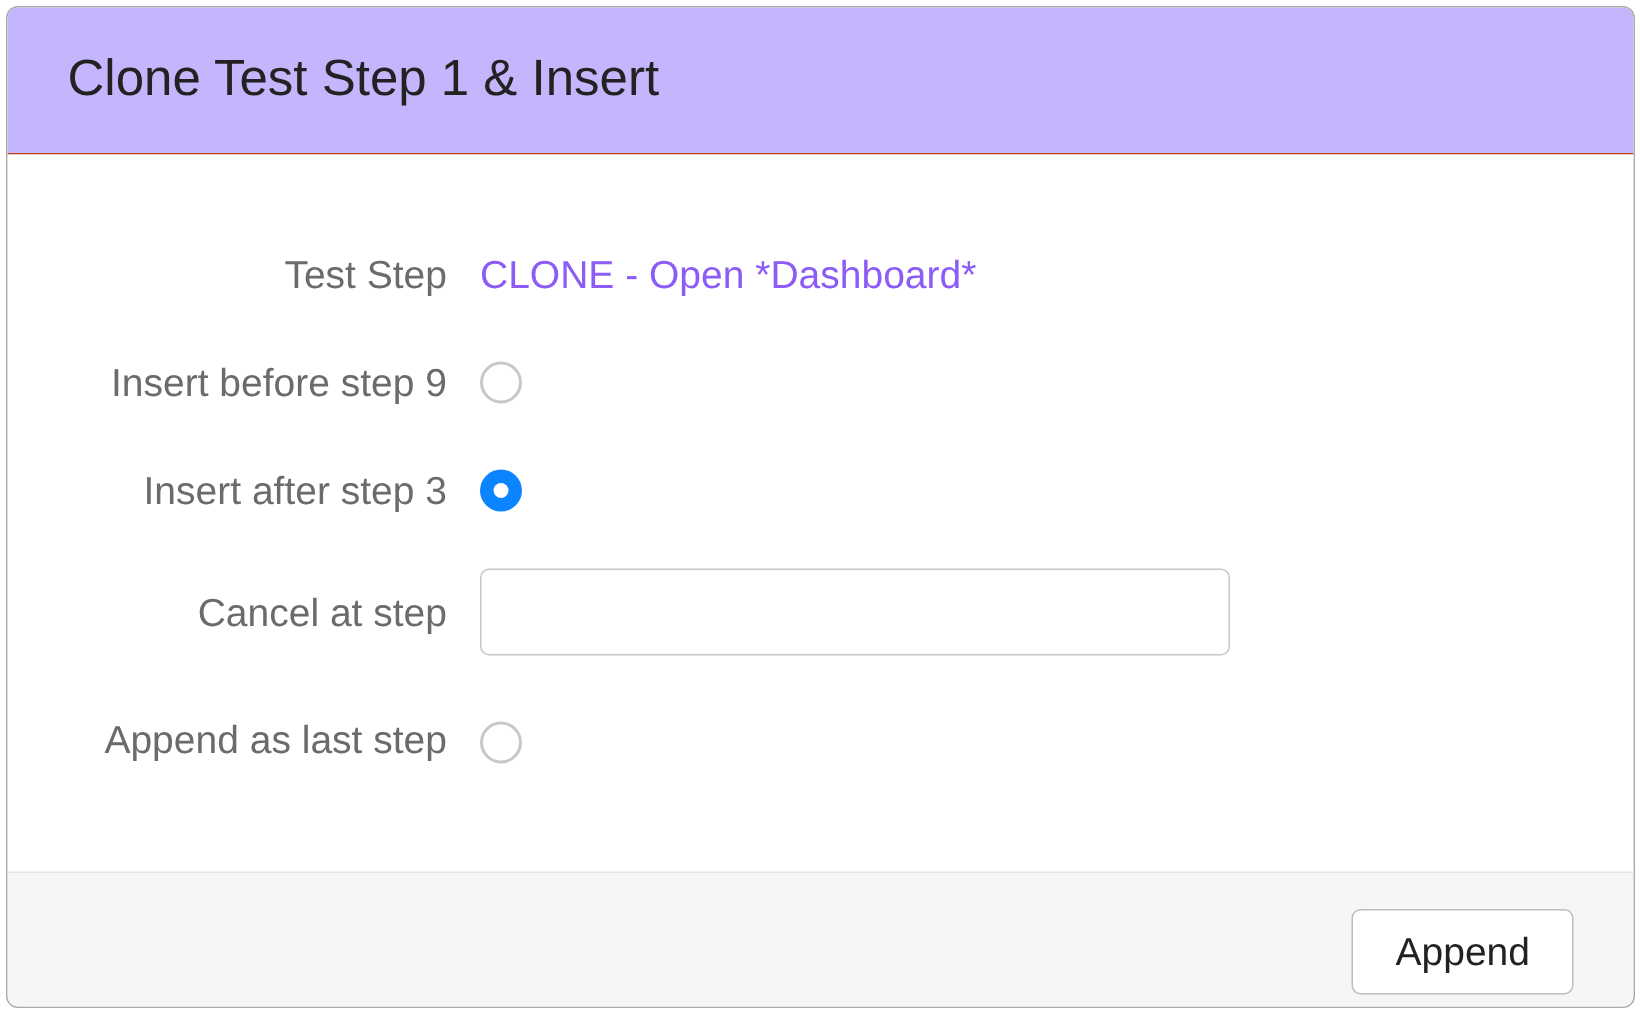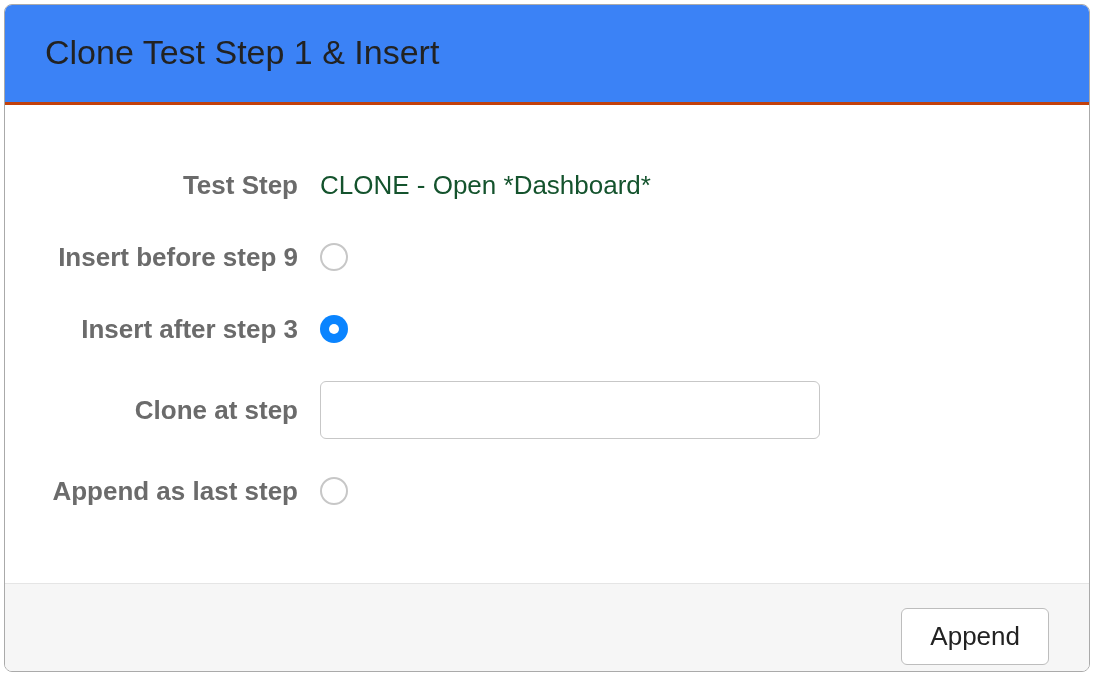--- a/index.html
+++ b/index.html
@@ -19,23 +19,23 @@
       height: 668px;
       margin: 4px;
       border: 1px solid #aaa;
       border-radius: 8px;
       background: #fff;
       display: flex;
       flex-direction: column;
       overflow: hidden;
     }
     .dialog-header {
-      background: #3b82f6;
+      background: #c4b5fd;
       padding: 28px 40px 30px 40px;
-      border-bottom: 3px solid #c2410c;
+      border-bottom: 1px solid #c2410c;
     }
     .dialog-title {
       font-size: 34px;
       font-weight: 500;
       color: #222;
     }
     .dialog-body {
       flex: 1;
       padding: 60px 40px 40px 40px;
       background: #fff;
@@ -49,26 +49,26 @@
     .form-row.tall {
       min-height: 56px;
       align-items: center;
     }
     .form-label {
       width: 275px;
       text-align: right;
       padding-right: 22px;
       font-size: 26px;
       color: #6b6b6b;
-      font-weight: 700;
+      font-weight: 400;
       flex-shrink: 0;
     }
     .form-value {
       font-size: 26px;
-      color: #14532d;
+      color: #8b5cf6;
       font-weight: 400;
     }
     .radio-wrap {
       display: flex;
       align-items: center;
     }
     .radio {
       width: 28px;
       height: 28px;
       border-radius: 50%;
@@ -156,25 +156,25 @@
     </div>
 
     <div class="form-row">
       <div class="form-label">Insert after step 3</div>
       <div class="radio-wrap">
         <span class="radio checked"></span>
       </div>
     </div>
 
     <div class="form-row tall">
-      <div class="form-label">Clone at step</div>
+      <div class="form-label">Cancel at step</div>
       <input type="text" class="text-input" value="" style="">
     </div>
 
-    <div class="form-row" style="margin-top:18px;">
+    <div class="form-row" style="margin-top:18px;align-items:flex-end;">
       <div class="form-label">Append as last step</div>
       <div class="radio-wrap">
         <span class="radio"></span>
       </div>
     </div>
 
   </div>
 
   <div class="dialog-footer">
     <button class="btn-primary">Append</button>

